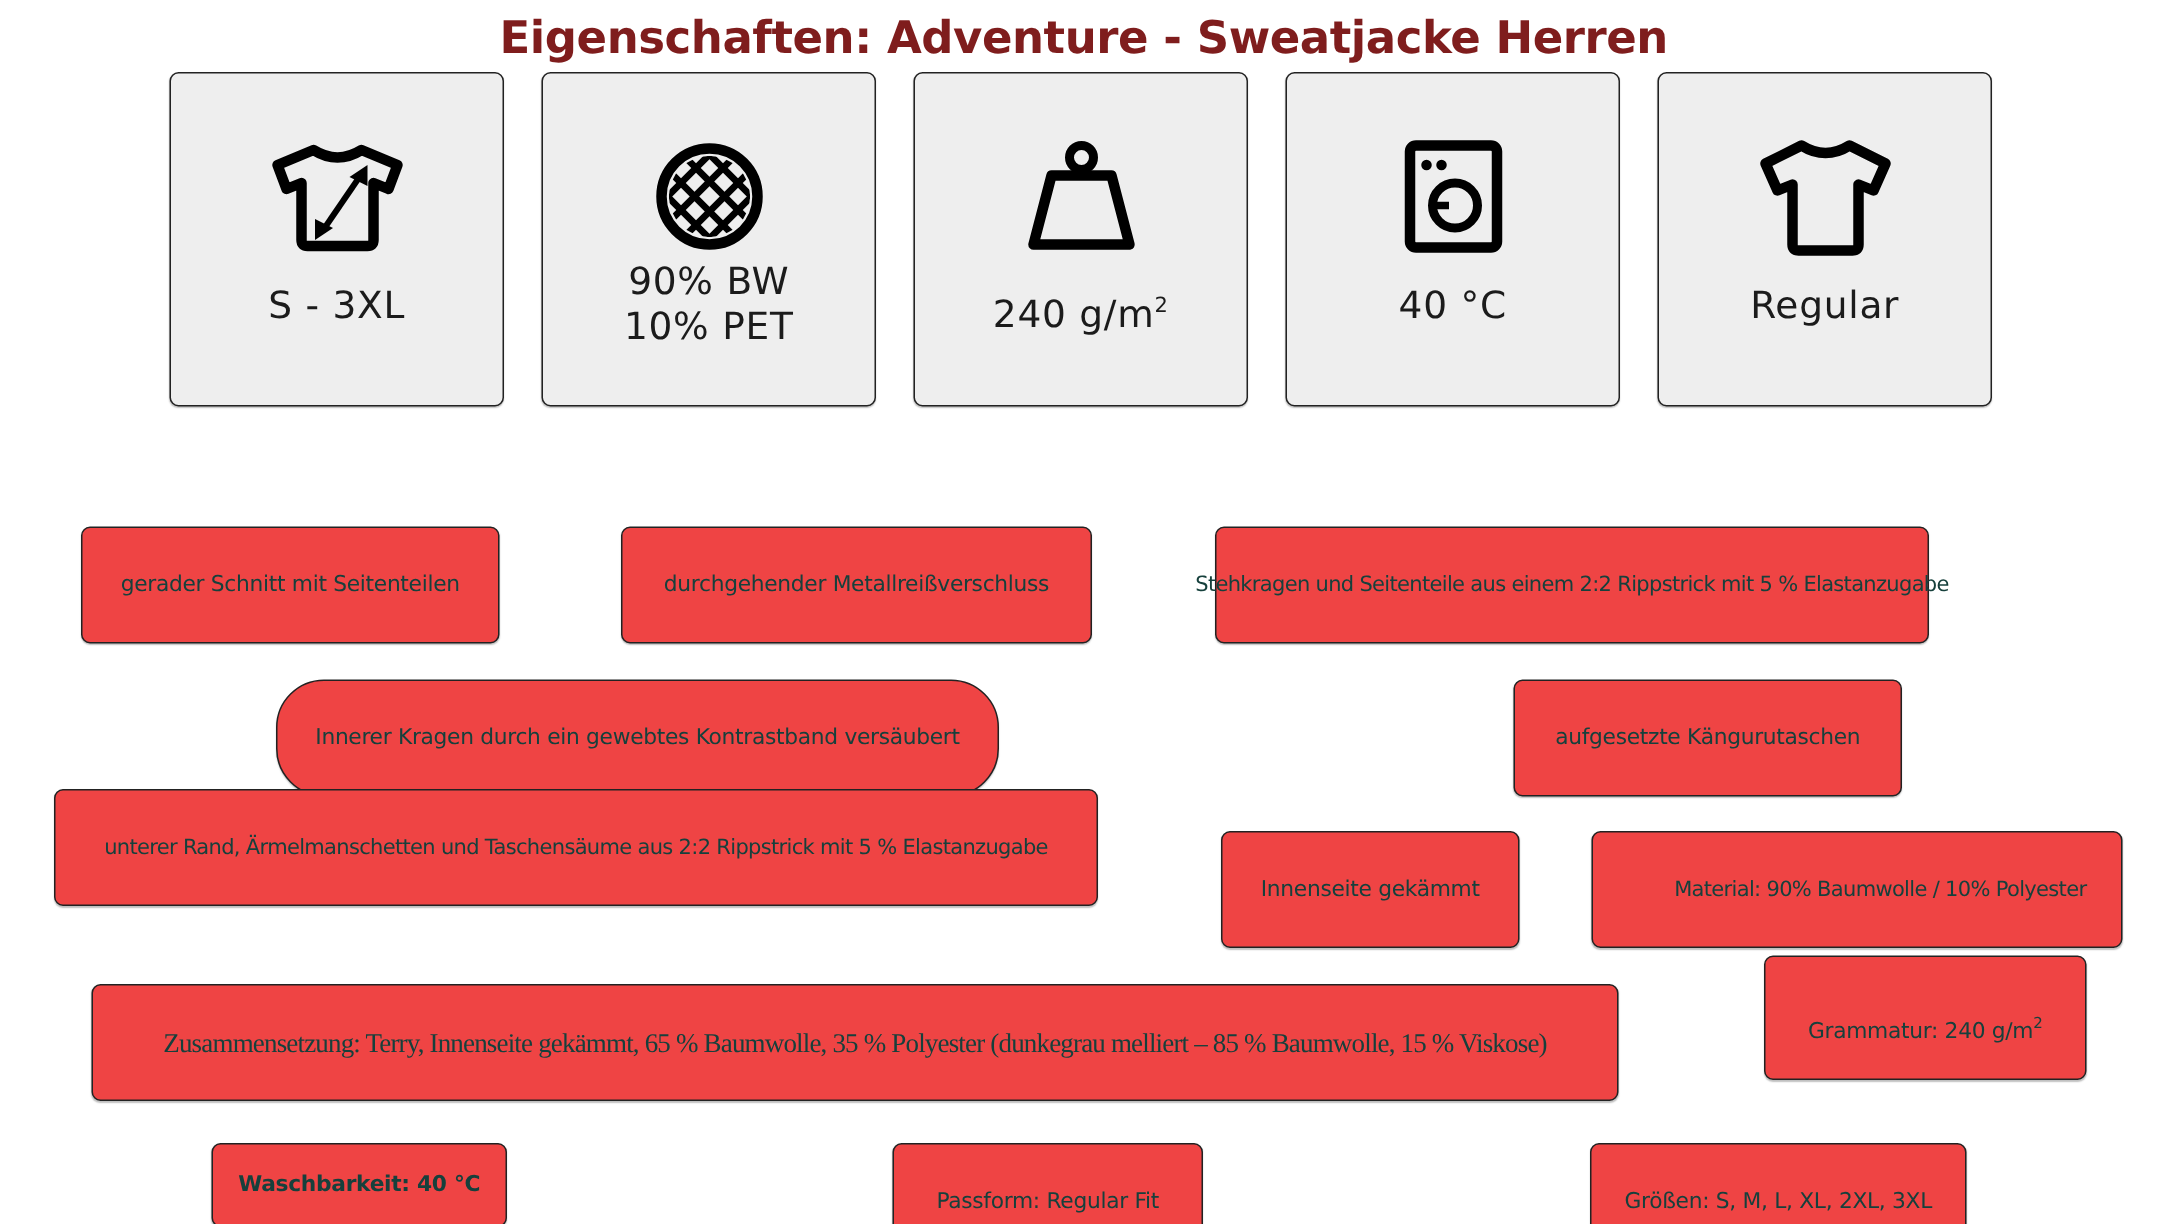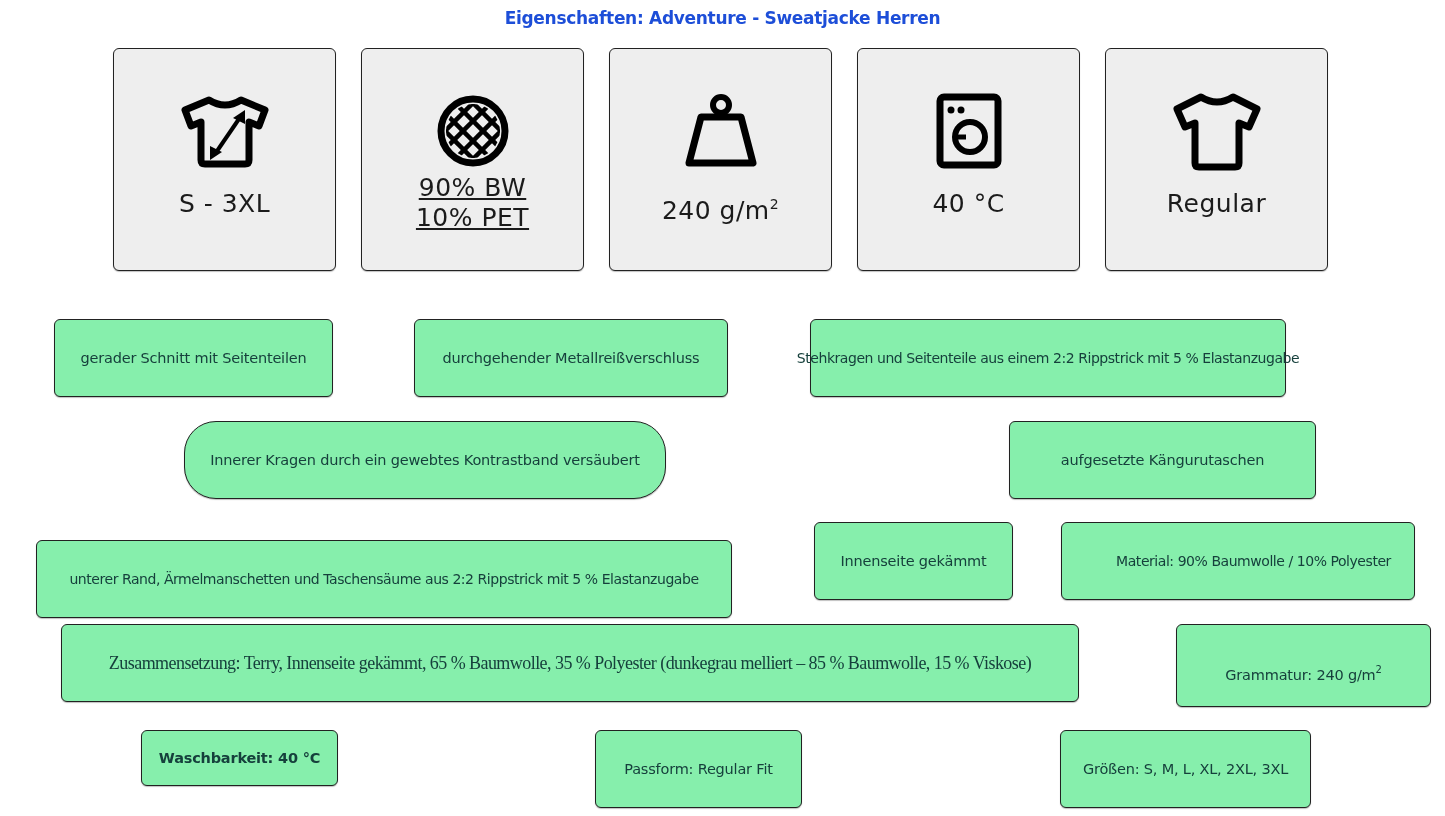--- a/index.html
+++ b/index.html
@@ -15,23 +15,23 @@
       font-family: "DejaVu Sans", sans-serif;
     }
     .title {
       position: absolute;
       left: 0;
       top: 8px;
       width: 1445px;
       text-align: center;
       font-family: "DejaVu Sans", sans-serif;
       font-weight: bold;
-      font-size: 17px;
+      font-size: 30px;
       letter-spacing: -0.3px;
-      color: #1d4ed8;
+      color: #7f1d1d;
       margin: 0;
     }
     .card {
       position: absolute;
       top: 48px;
       width: 223px;
       height: 223px;
       background: #eeeeee;
       border: 1px solid #222;
       border-radius: 6px;
@@ -55,38 +55,39 @@
       left: 0;
       width: 100%;
       text-align: center;
       font-family: "DejaVu Sans", sans-serif;
       font-size: 25px;
       line-height: 30px;
       color: #1b1b1b;
       letter-spacing: 0.5px;
     }
     .card .label.one { top: 140px; }
-    .card .label.two { top: 124px; text-decoration: underline; }
+    .card .label.two { top: 124px; }
     .card .label sup { font-size: 14px; vertical-align: 10px; }
 
     .feat {
       position: absolute;
-      background: #86efac;
+      background: #ef4444;
       border: 1px solid #222;
       border-radius: 6px;
       box-sizing: border-box;
       box-shadow: 0 1px 1px rgba(0,0,0,0.25);
       display: flex;
       align-items: center;
       justify-content: center;
       font-family: "DejaVu Sans", sans-serif;
       font-size: 14.5px;
       color: #16403c;
       white-space: nowrap;
       letter-spacing: -0.2px;
+      margin-top: 32px;
     }
     .feat sup { font-size: 10px; vertical-align: 7px; }
     .narrow { font-size: 14px; letter-spacing: -0.45px; }
   </style>
 </head>
 <body>
 
 <h1 class="title">Eigenschaften: Adventure - Sweatjacke Herren</h1>
 
 <div class="card" style="left:113px;">
@@ -166,38 +167,38 @@
 <div class="feat" style="left:414px; top:319px; width:314px; height:78px;">
     <span>durchgehender Metallreißverschluss</span>
   </div>
 <div class="feat narrow" style="left:810px; top:319px; width:476px; height:78px;">
     <span>Stehkragen und Seitenteile aus einem 2:2 Rippstrick mit 5 % Elastanzugabe</span>
   </div>
 
 <div class="feat" style="left:184px; top:421px; width:482px; height:78px;border-radius:32px;">
     <span>Innerer Kragen durch ein gewebtes Kontrastband versäubert</span>
   </div>
-<div class="feat" style="left:1009px; top:421px; width:307px; height:78px;">
+<div class="feat" style="left:1009px; top:421px; width:259px; height:78px;">
     <span>aufgesetzte Kängurutaschen</span>
   </div>
 
-<div class="feat narrow" style="left:36px; top:540px; width:696px; height:78px;">
+<div class="feat narrow" style="left:36px; top:494px; width:696px; height:78px;">
     <span>unterer Rand, Ärmelmanschetten und Taschensäume aus 2:2 Rippstrick mit 5 % Elastanzugabe</span>
   </div>
 <div class="feat" style="left:814px; top:522px; width:199px; height:78px;">
     <span>Innenseite gekämmt</span>
   </div>
 <div class="feat narrow" style="left:1061px; top:522px; width:354px; height:78px;padding-left:31px;">
     <span>Material: 90% Baumwolle / 10% Polyester</span>
   </div>
 
 <div class="feat narrow" style="left:61px; top:624px; width:1018px; height:78px; font-size:18px; letter-spacing:-0.55px;font-family:Liberation Serif, serif;">
     <span>Zusammensetzung: Terry, Innenseite gekämmt, 65 % Baumwolle, 35 % Polyester (dunkegrau melliert – 85 % Baumwolle, 15 % Viskose)</span>
   </div>
-<div class="feat" style="left:1176px; top:624px; width:255px; height:83px; padding-top:16px;">
+<div class="feat" style="left:1176px; top:605px; width:215px; height:83px; padding-top:16px;">
     <span><span>Grammatur: 240 g/m</span><sup>2</sup></span>
   </div>
 
 <div class="feat" style="left:141px; top:730px; width:197px; height:56px;font-weight:bold;">
     <span>Waschbarkeit: 40 °C</span>
   </div>
 <div class="feat" style="left:595px; top:730px; width:207px; height:78px;">
     <span>Passform: Regular Fit</span>
   </div>
 <div class="feat" style="left:1060px; top:730px; width:251px; height:78px;">

